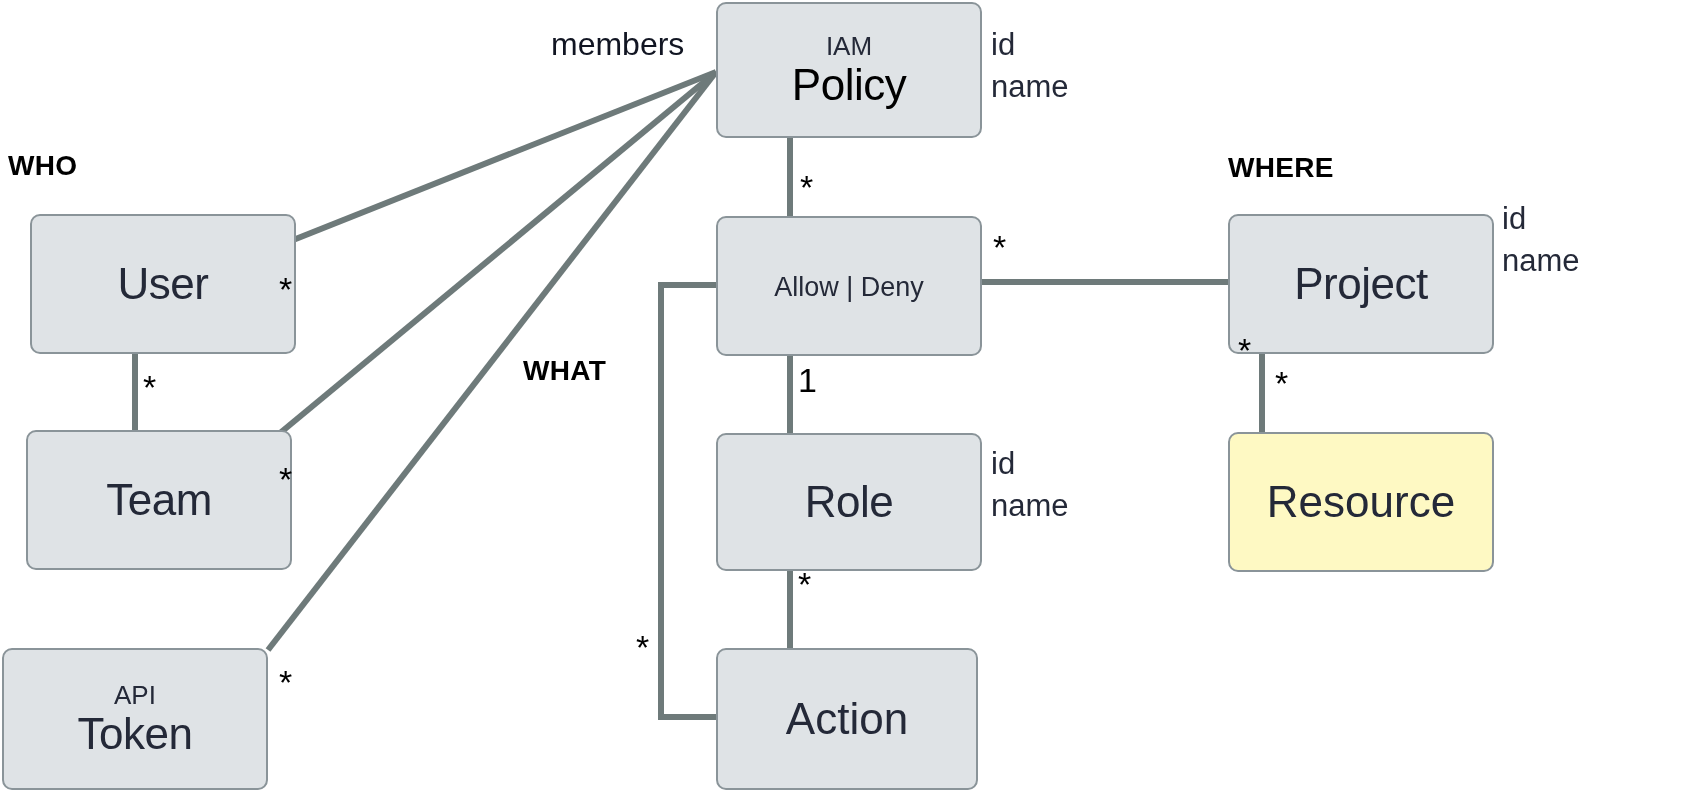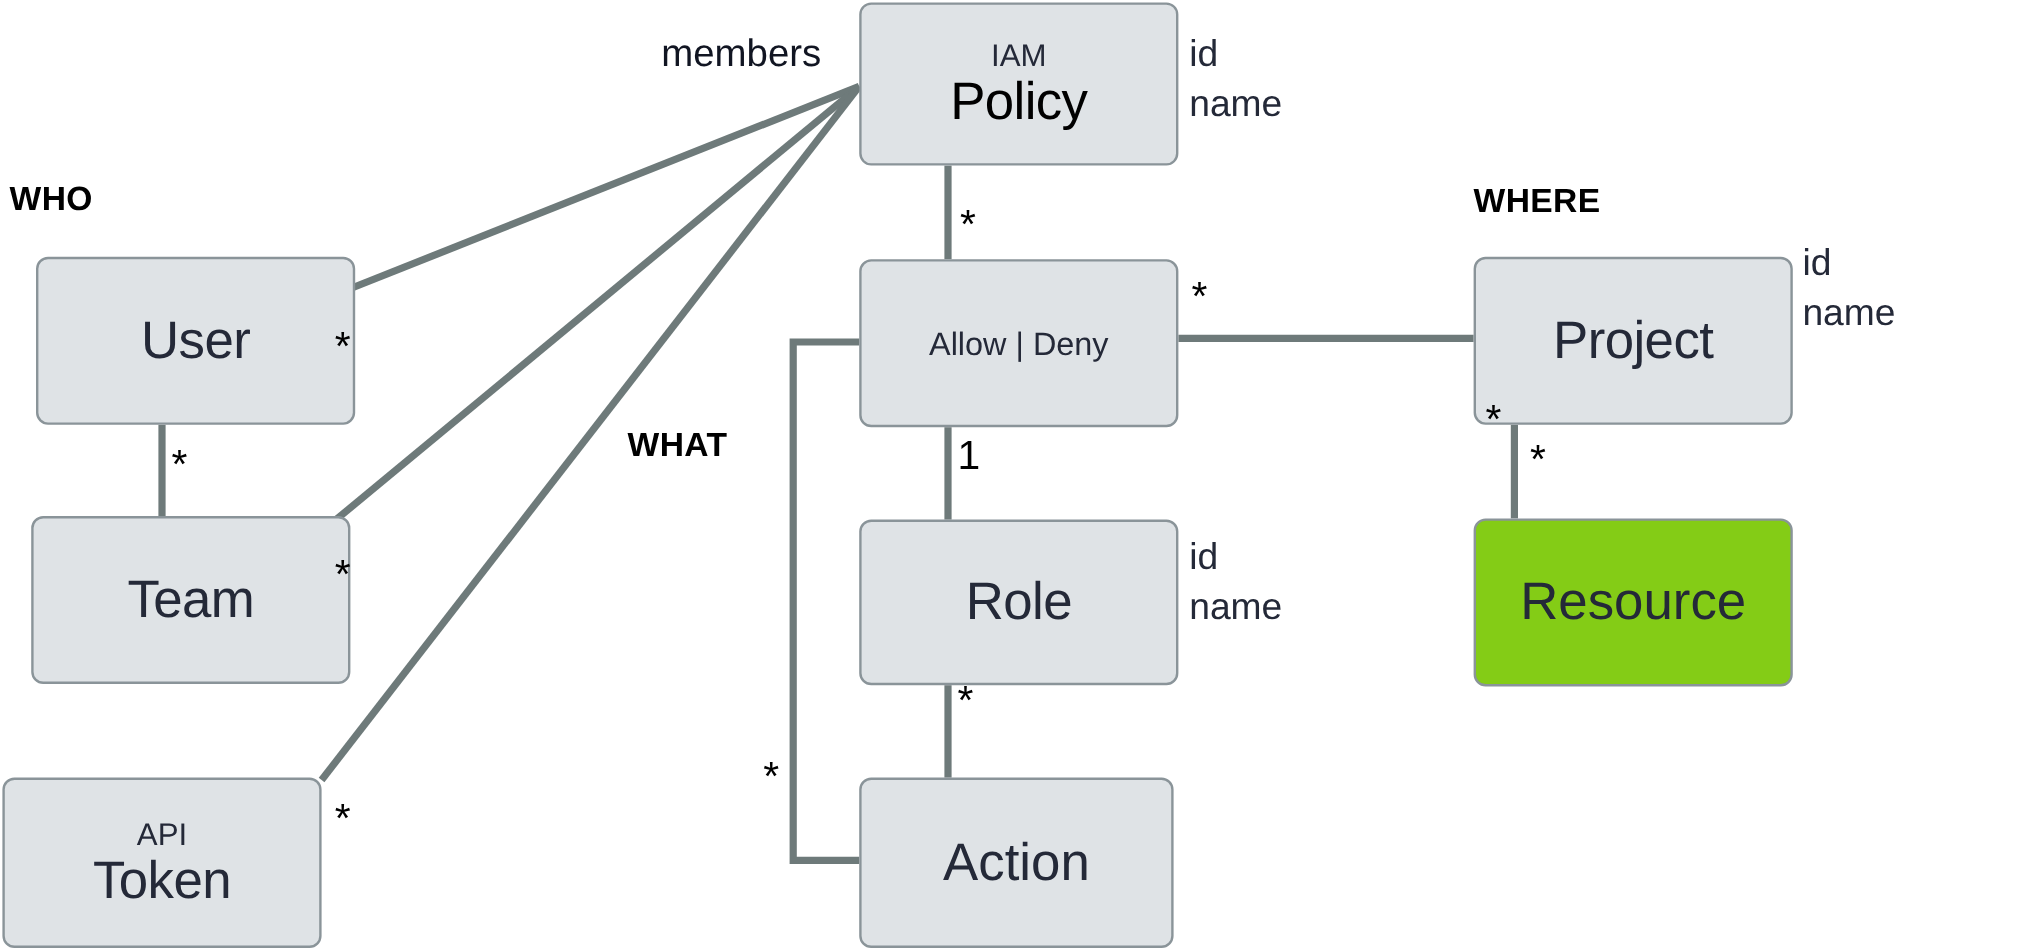--- a/index.html
+++ b/index.html
@@ -137,21 +137,21 @@
       </div>
       <div class="node" style="left: 716px; top: 433px; width: 266px; height: 138px; background: rgb(223, 227, 230); border-color: rgb(138, 148, 153);">
         <div class="title">Role</div>
       </div>
       <div class="node" style="left: 716px; top: 648px; width: 262px; height: 142px; background: rgb(223, 227, 230); border-color: rgb(138, 148, 153);">
         <div class="title regular">Action</div>
       </div>
       <div class="node" style="left: 1228px; top: 214px; width: 266px; height: 140px; background: rgb(223, 227, 230); border-color: rgb(138, 148, 153);">
         <div class="title">Project</div>
       </div>
-      <div class="node" style="left: 1228px; top: 432px; width: 266px; height: 140px; background: #84cc16; border-color: rgb(138, 148, 153);">
+      <div class="node" style="left: 1228px; top: 432px; width: 266px; height: 140px; background: #fef9c3; border-color: rgb(138, 148, 153);">
         <div class="title regular">Resource</div>
       </div>
     </div>
   <div id="label-layer">
       <div class="group-label" style="left: 8px; top: 150px;">WHO</div>
       <div class="group-label" style="left: 1228px; top: 152px;">WHERE</div>
       <div class="group-label" style="left: 523px; top: 355px;">WHAT</div>
       <div class="attrs" style="left: 991px; top: 24px;">
         <div>id</div>
         <div>name</div>

